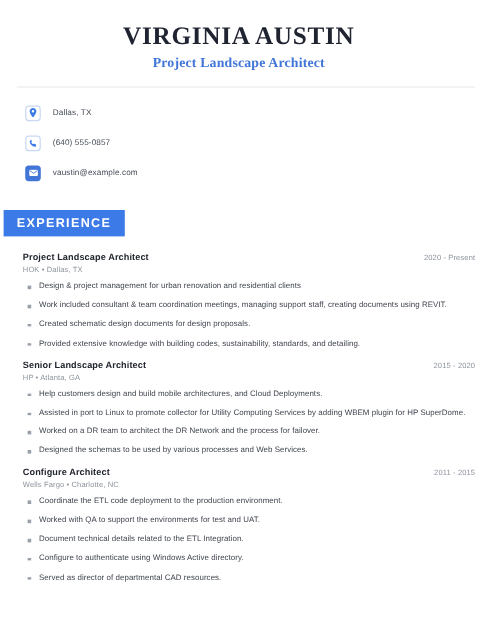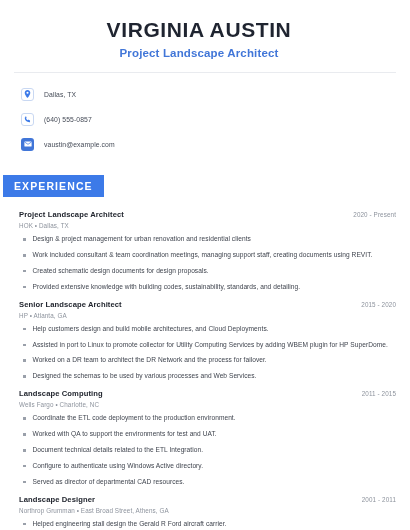--- a/index.html
+++ b/index.html
@@ -13,21 +13,21 @@
   .page {
     width: 410px;
     height: 530px;
     position: relative;
     background: #ffffff;
     padding: 0;
     overflow: hidden;
   }
 
   
-  .header { padding: 18px 20px 0 8px; text-align: center; }
+  .header { padding: 18px 20px 0 8px; text-align: center; font-family: Liberation Serif, serif; }
   .name {
     font-size: 21px;
     font-weight: bold;
     letter-spacing: 0.6px;
     color: #1f2430;
     line-height: 1.15;
   }
   .job-title {
     font-size: 11.5px;
     font-weight: bold;
@@ -221,21 +221,21 @@
         </li>
         <li class="bullet">
           <span class="bullet-mark"></span>
           <span class="bullet-text">Designed the schemas to be used by various processes and Web Services.</span>
         </li>
       </ul>
     </div>
 
     <div class="job">
       <div class="job-head">
-        <span class="job-role">Landscape Computing</span>
+        <span class="job-role">Configure Architect</span>
         <span class="job-dates">2011 - 2015</span>
       </div>
       <div class="job-meta">Wells Fargo • Charlotte, NC</div>
       <ul class="bullets">
         <li class="bullet">
           <span class="bullet-mark"></span>
           <span class="bullet-text">Coordinate the ETL code deployment to the production environment.</span>
         </li>
         <li class="bullet">
           <span class="bullet-mark"></span>
@@ -249,29 +249,15 @@
           <span class="bullet-mark"></span>
           <span class="bullet-text">Configure to authenticate using Windows Active directory.</span>
         </li>
         <li class="bullet">
           <span class="bullet-mark"></span>
           <span class="bullet-text">Served as director of departmental CAD resources.</span>
         </li>
       </ul>
     </div>
 
-    <div class="job">
-      <div class="job-head">
-        <span class="job-role">Landscape Designer</span>
-        <span class="job-dates">2001 - 2011</span>
-      </div>
-      <div class="job-meta">Northrop Grumman • East Broad Street, Athens, GA</div>
-      <ul class="bullets">
-        <li class="bullet">
-          <span class="bullet-mark"></span>
-          <span class="bullet-text">Helped engineering stall design the Gerald R Ford aircraft carrier.</span>
-        </li>
-
-      </ul>
-    </div>
 
   </div>
 </div>
 
 </body></html>

